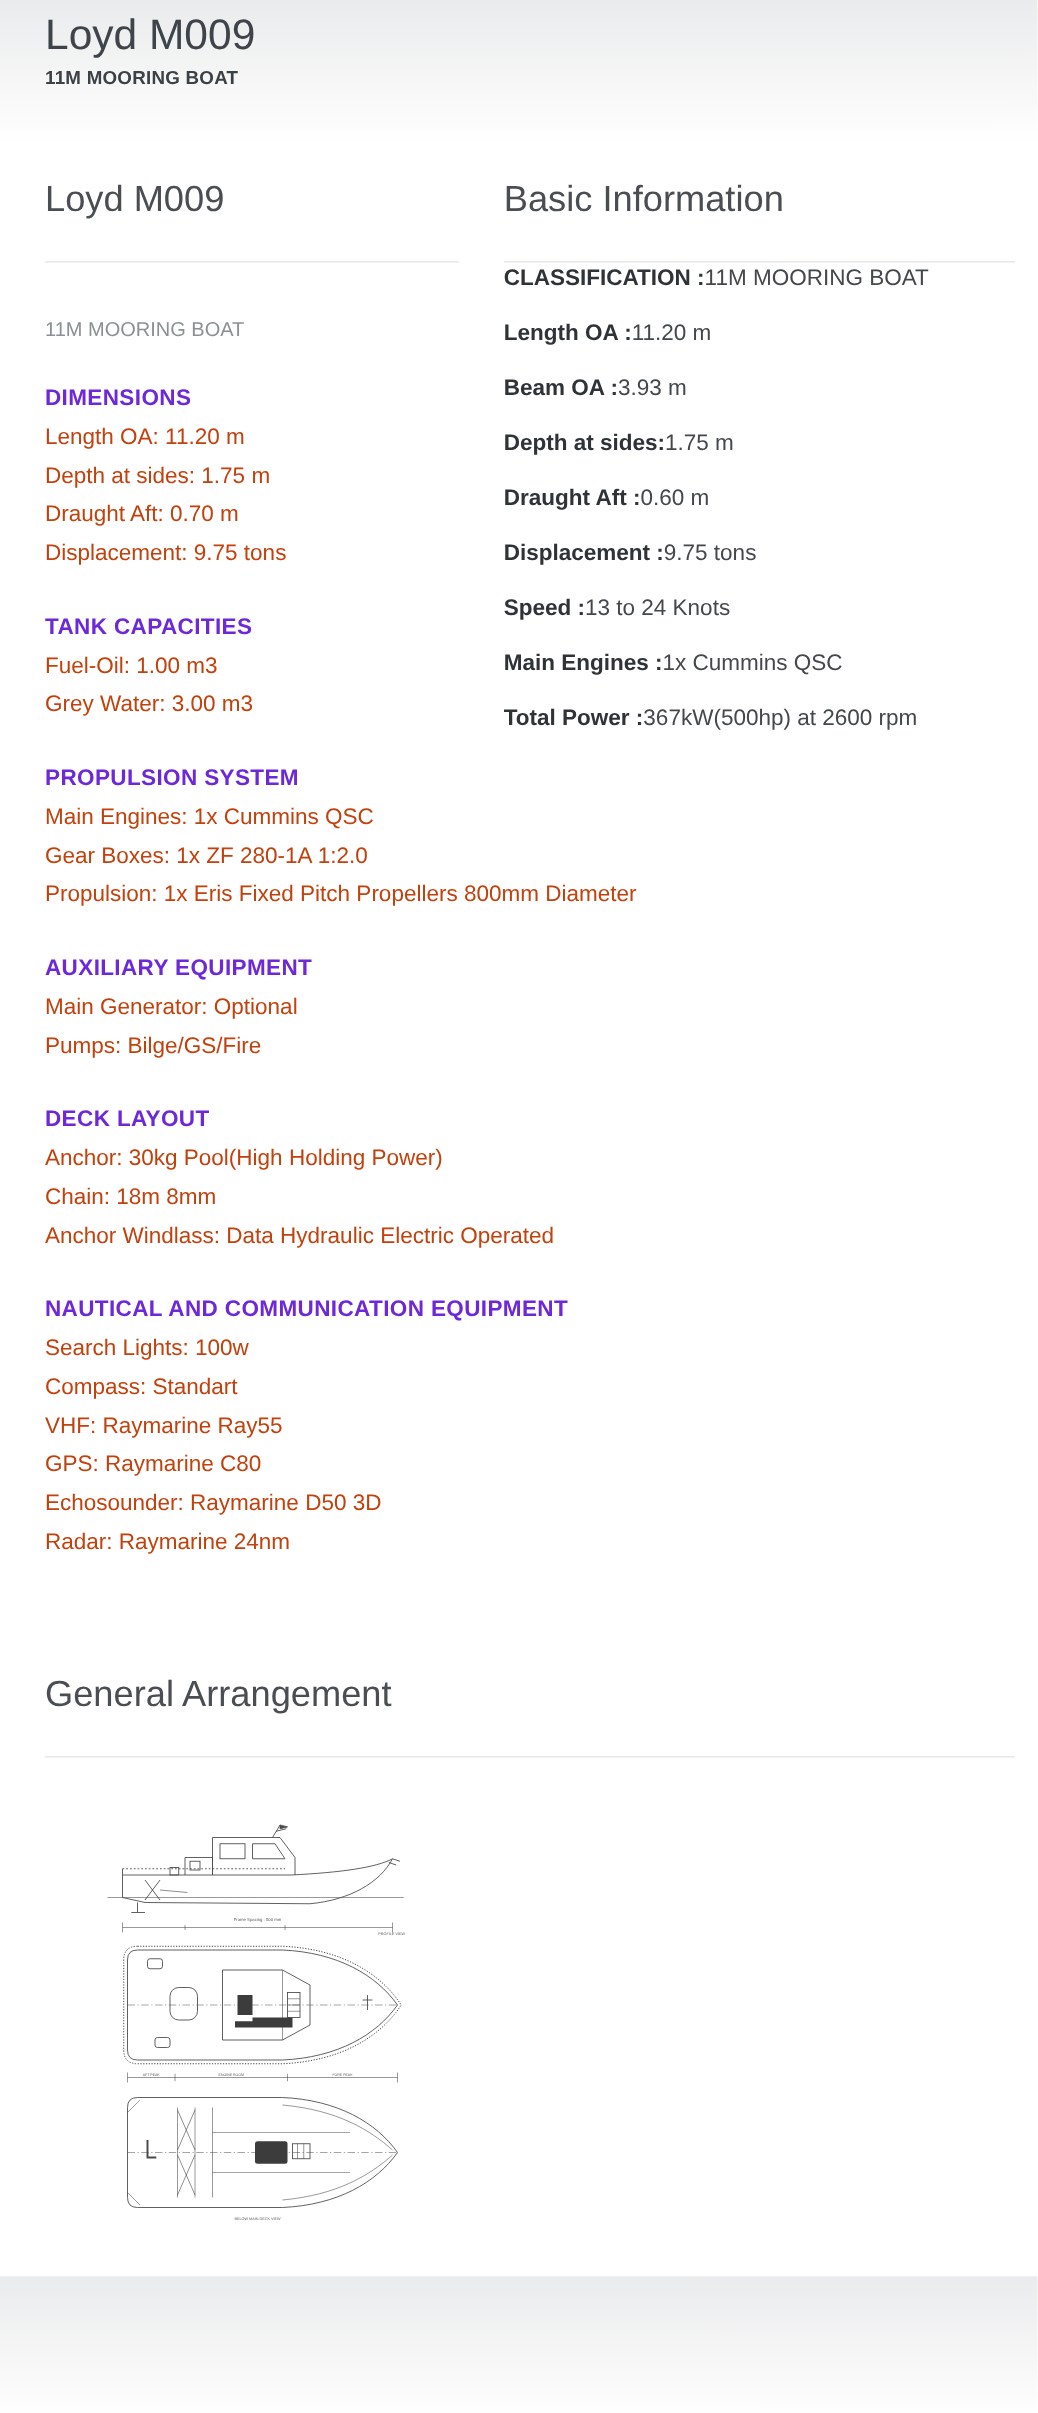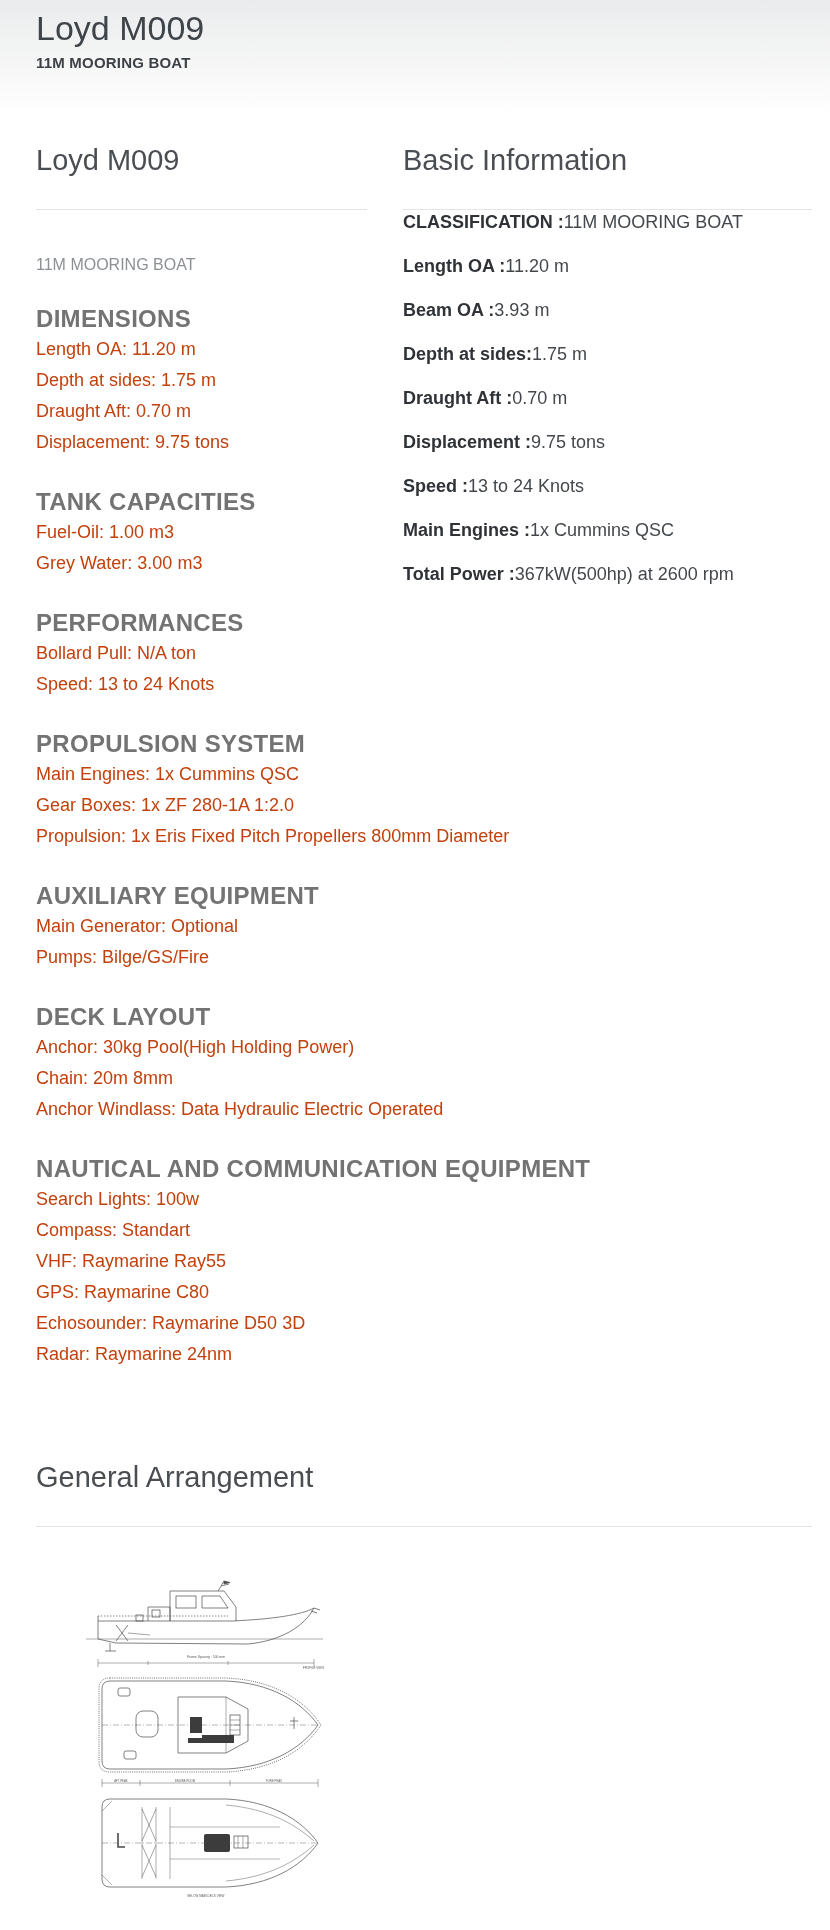--- a/index.html
+++ b/index.html
@@ -17,21 +17,21 @@
   .page-subtitle { margin-top:6px; font-size:15px; font-weight:700; letter-spacing:.2px; color:#3c4146; }
 
   
   .columns { margin-top:70px; display:grid; grid-template-columns:331px 1fr; column-gap:36px; }
   h2.col-heading { font-size:29px; font-weight:400; line-height:38px; color:#4a4e52; }
   .divider { border:none; border-top:1px solid #e4e4e4; margin-top:30px; }
 
   
   .model-label { margin-top:45px; font-size:16px; line-height:20px; color:#8b9095; }
   .spec-section { margin-top:18px; }
-  .spec-title { font-size:24px; font-weight:700; letter-spacing:.3px; line-height:31px; color:#737373; white-space:nowrap;margin-top:28px; }
+  .spec-title { font-size:18px; font-weight:700; letter-spacing:.3px; line-height:31px; color:#6d28d9; white-space:nowrap;margin-top:28px; }
   .spec-line { font-size:18px; line-height:31px; color:#c2410c; white-space:nowrap; }
 
   
   .bi-rows { }
   .bi-row { font-size:18px; line-height:25px; margin-bottom:19px; white-space:nowrap; }
   .bi-label { font-weight:700; color:#2f3337; }
   .bi-value { font-weight:400; color:#44484c; }
 
   
   .ga { margin-top:88px; }
@@ -63,43 +63,38 @@
         <p class="spec-line">Draught Aft: 0.70 m</p>
         <p class="spec-line">Displacement: 9.75 tons</p>
       </section>
 
       <section class="spec-section">
         <h3 class="spec-title">TANK CAPACITIES</h3>
         <p class="spec-line">Fuel-Oil: 1.00 m3</p>
         <p class="spec-line">Grey Water: 3.00 m3</p>
       </section>
 
-      <section class="spec-section">
-        <h3 class="spec-title">PERFORMANCES</h3>
-        <p class="spec-line">Bollard Pull: N/A ton</p>
-        <p class="spec-line">Speed: 13 to 24 Knots</p>
-      </section>
 
       <section class="spec-section">
         <h3 class="spec-title">PROPULSION SYSTEM</h3>
         <p class="spec-line">Main Engines: 1x Cummins QSC</p>
         <p class="spec-line">Gear Boxes: 1x ZF 280-1A 1:2.0</p>
         <p class="spec-line">Propulsion: 1x Eris Fixed Pitch Propellers 800mm Diameter</p>
       </section>
 
       <section class="spec-section">
         <h3 class="spec-title">AUXILIARY EQUIPMENT</h3>
         <p class="spec-line">Main Generator: Optional</p>
         <p class="spec-line">Pumps: Bilge/GS/Fire</p>
       </section>
 
       <section class="spec-section">
         <h3 class="spec-title">DECK LAYOUT</h3>
         <p class="spec-line">Anchor: 30kg Pool(High Holding Power)</p>
-        <p class="spec-line">Chain: 20m 8mm</p>
+        <p class="spec-line">Chain: 18m 8mm</p>
         <p class="spec-line">Anchor Windlass: Data Hydraulic Electric Operated</p>
       </section>
 
       <section class="spec-section">
         <h3 class="spec-title">NAUTICAL AND COMMUNICATION EQUIPMENT</h3>
         <p class="spec-line">Search Lights: 100w</p>
         <p class="spec-line">Compass: Standart</p>
         <p class="spec-line">VHF: Raymarine Ray55</p>
         <p class="spec-line">GPS: Raymarine C80</p>
         <p class="spec-line">Echosounder: Raymarine D50 3D</p>
@@ -108,21 +103,21 @@
     </section>
 
     <section class="right-col">
       <h2 class="col-heading">Basic Information</h2>
       <hr class="divider">
       <div class="bi-rows">
         <div class="bi-row"><span class="bi-label">CLASSIFICATION :</span><span class="bi-value">11M MOORING BOAT</span></div>
         <div class="bi-row"><span class="bi-label">Length OA :</span><span class="bi-value">11.20 m</span></div>
         <div class="bi-row"><span class="bi-label">Beam OA :</span><span class="bi-value">3.93 m</span></div>
         <div class="bi-row"><span class="bi-label">Depth at sides:</span><span class="bi-value">1.75 m</span></div>
-        <div class="bi-row"><span class="bi-label">Draught Aft :</span><span class="bi-value">0.70 m</span></div>
+        <div class="bi-row"><span class="bi-label">Draught Aft :</span><span class="bi-value">0.60 m</span></div>
         <div class="bi-row"><span class="bi-label">Displacement :</span><span class="bi-value">9.75 tons</span></div>
         <div class="bi-row"><span class="bi-label">Speed :</span><span class="bi-value">13 to 24 Knots</span></div>
         <div class="bi-row"><span class="bi-label">Main Engines :</span><span class="bi-value">1x Cummins QSC</span></div>
         <div class="bi-row"><span class="bi-label">Total Power :</span><span class="bi-value">367kW(500hp) at 2600 rpm</span></div>
       </div>
     </section>
   </div>
 
   <section class="ga">
     <h2 class="col-heading">General Arrangement</h2>

